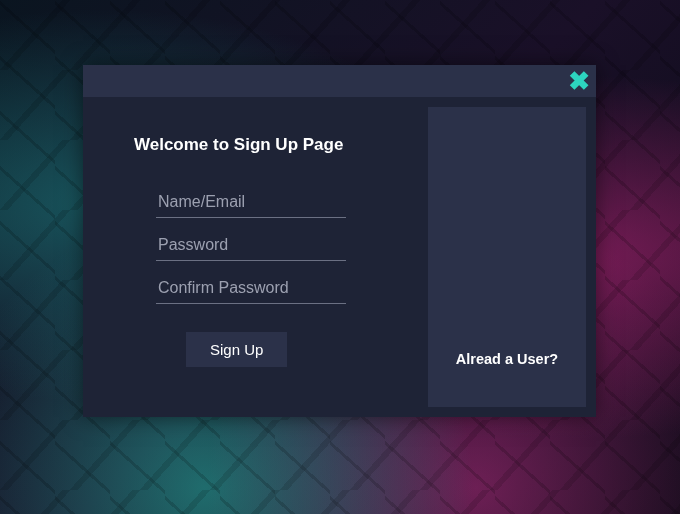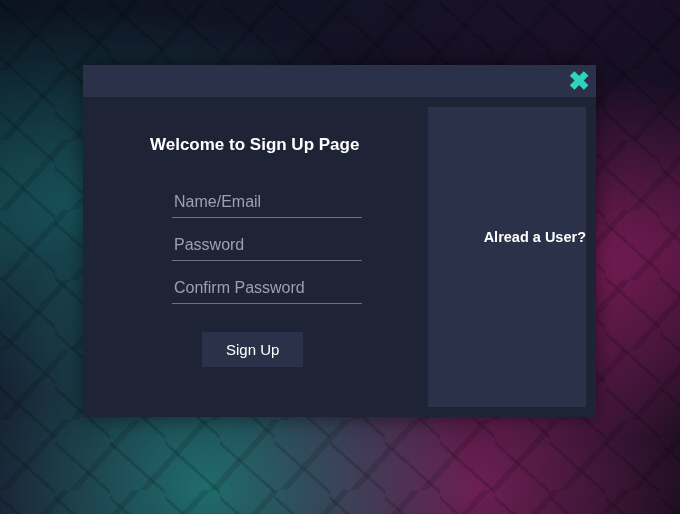--- a/index.html
+++ b/index.html
@@ -59,21 +59,21 @@
       font-size: 26px;
       font-weight: 900;
       line-height: 1;
       cursor: pointer;
       user-select: none;
       font-family: Arial, sans-serif;
     }
     .modal-body {
       flex: 1;
       display: flex;
-      padding: 10px 10px 10px 16px;
+      padding: 10px 10px 10px 0;
     }
     .left-panel {
       flex: 1;
       padding: 28px 20px 0 55px;
     }
     .left-panel h2 {
       color: #ffffff;
       font-size: 17px;
       font-weight: 700;
       margin-bottom: 26px;
@@ -123,21 +123,21 @@
       border: none;
       padding: 9px 24px;
       font-size: 15px;
       font-family: inherit;
       cursor: pointer;
     }
     .right-panel {
       width: 158px;
       background: #2b3149;
       display: flex;
-      flex-direction: row;
+      flex-direction: column;
       justify-content: flex-end;
       align-items: center;
       padding-bottom: 26px;
     }
     .right-panel h3 {
       color: #ffffff;
       font-size: 14.5px;
       font-weight: 700;
       margin-bottom: 14px;
     }

